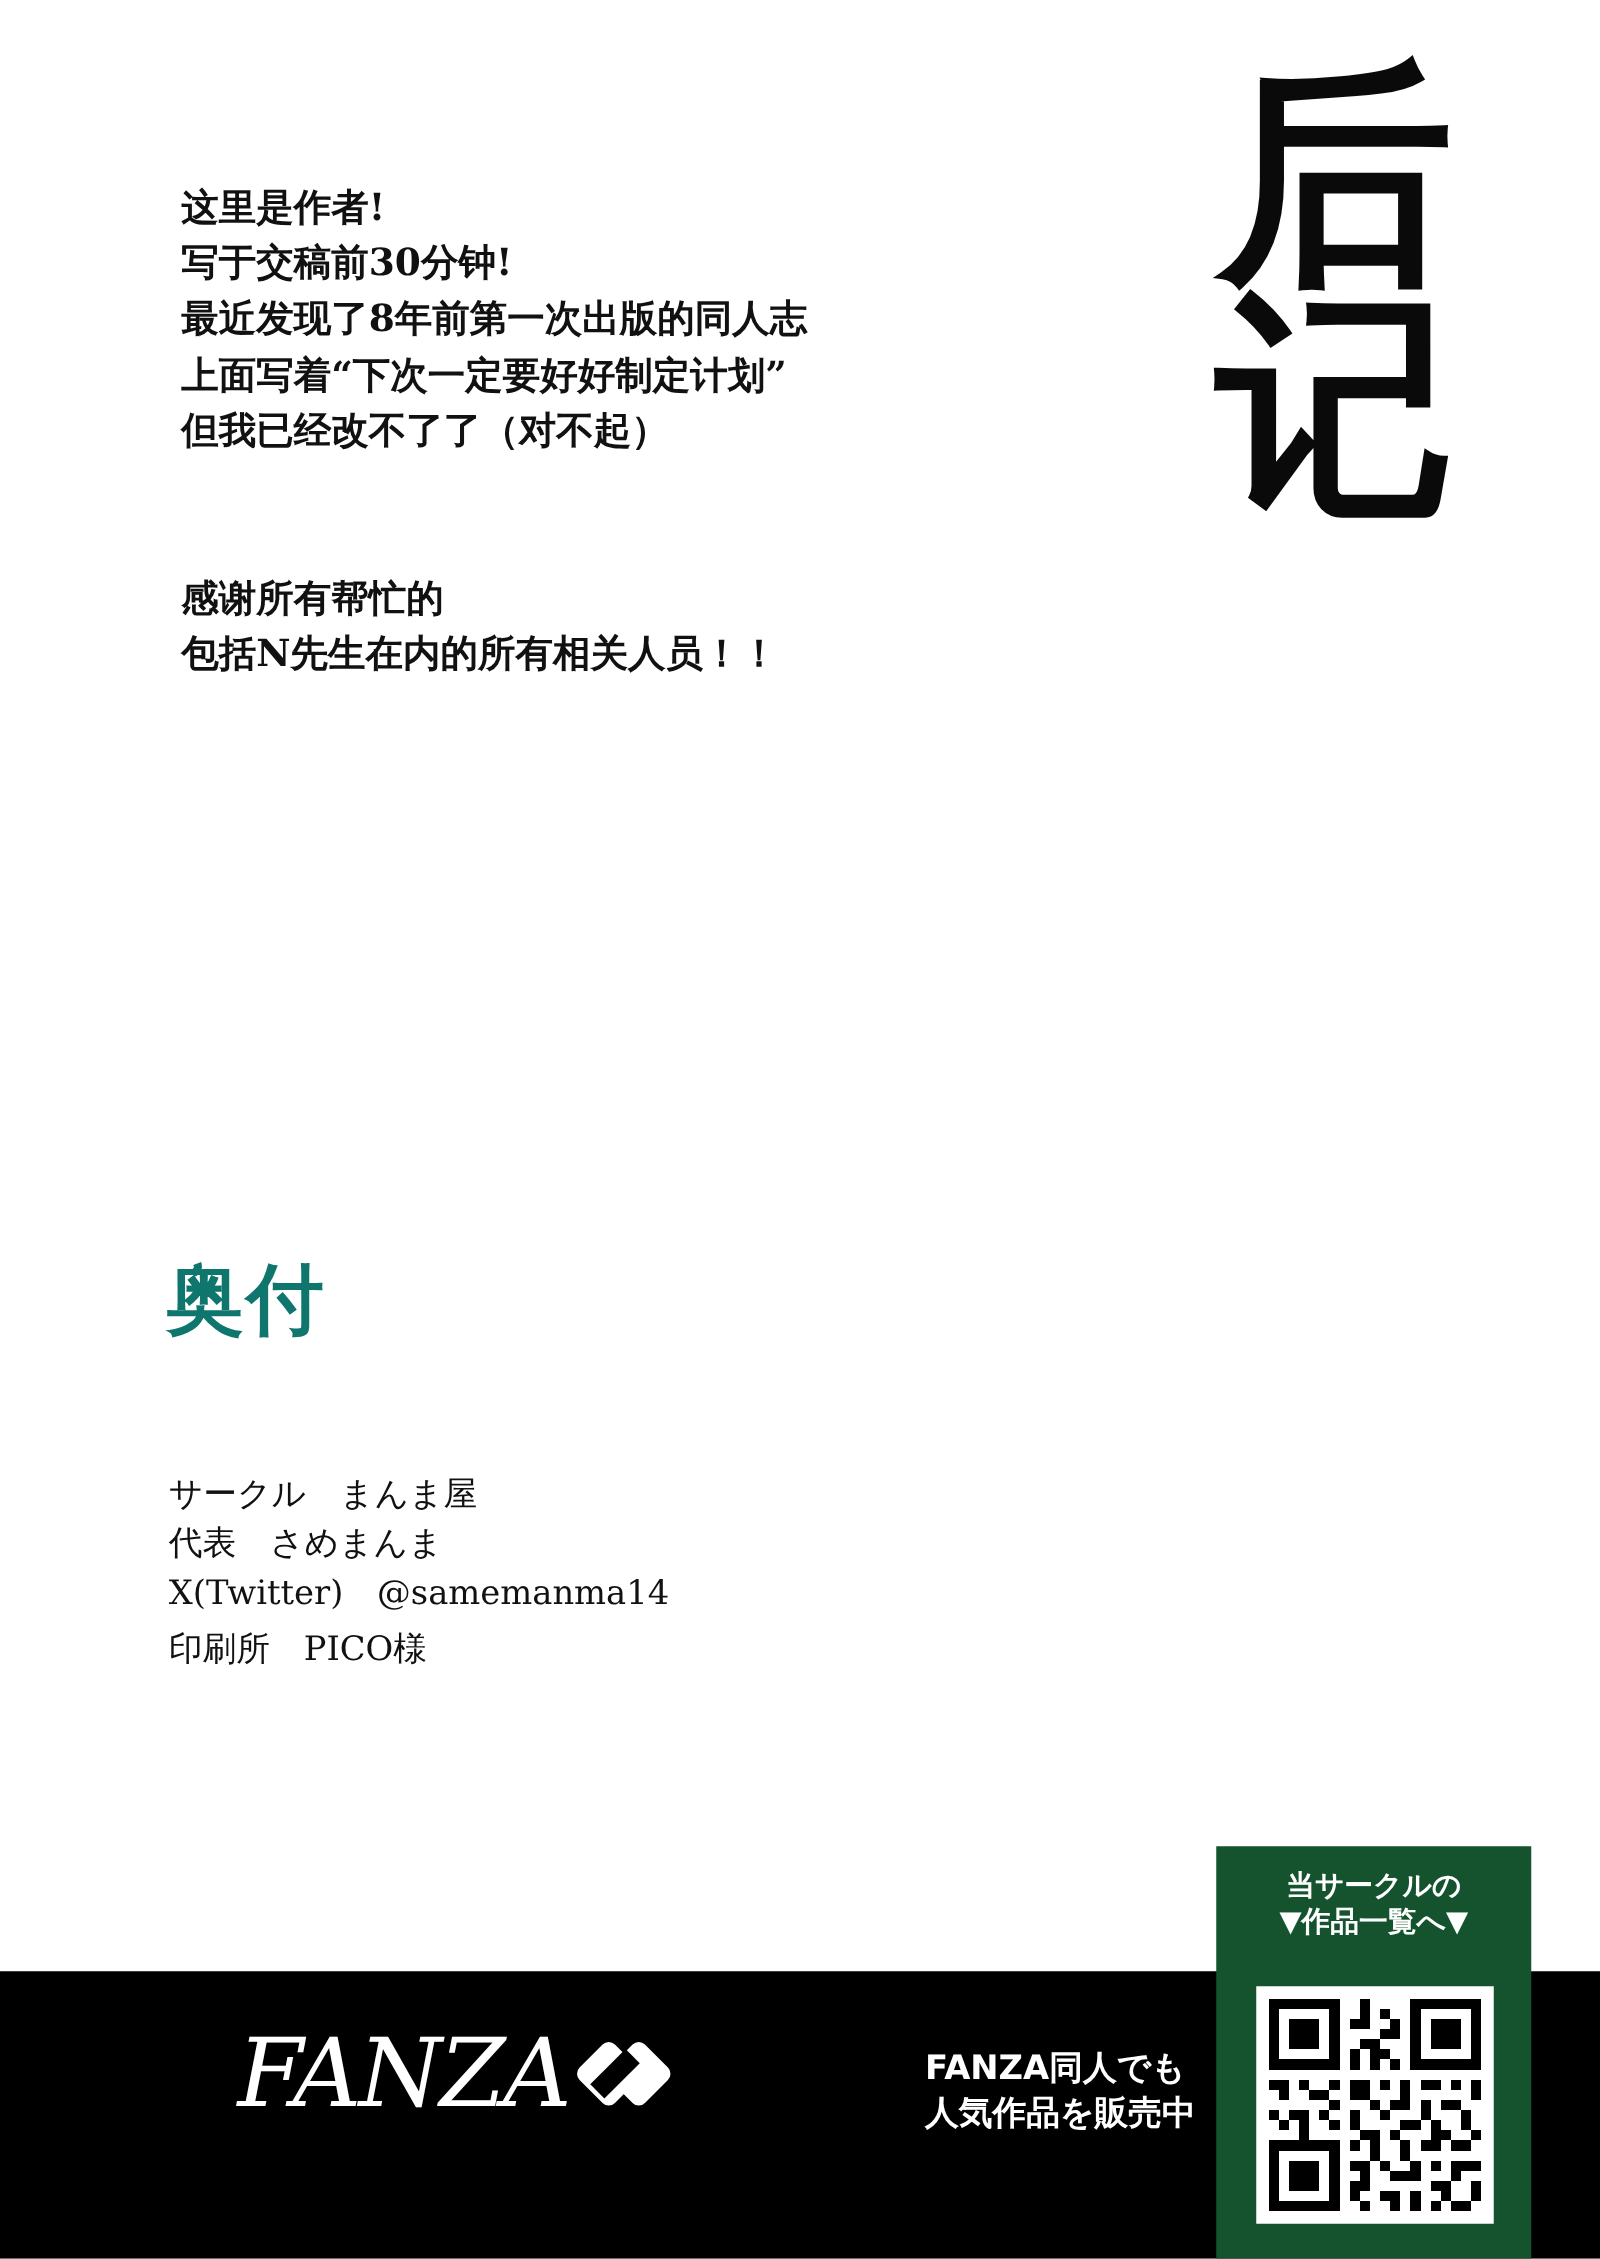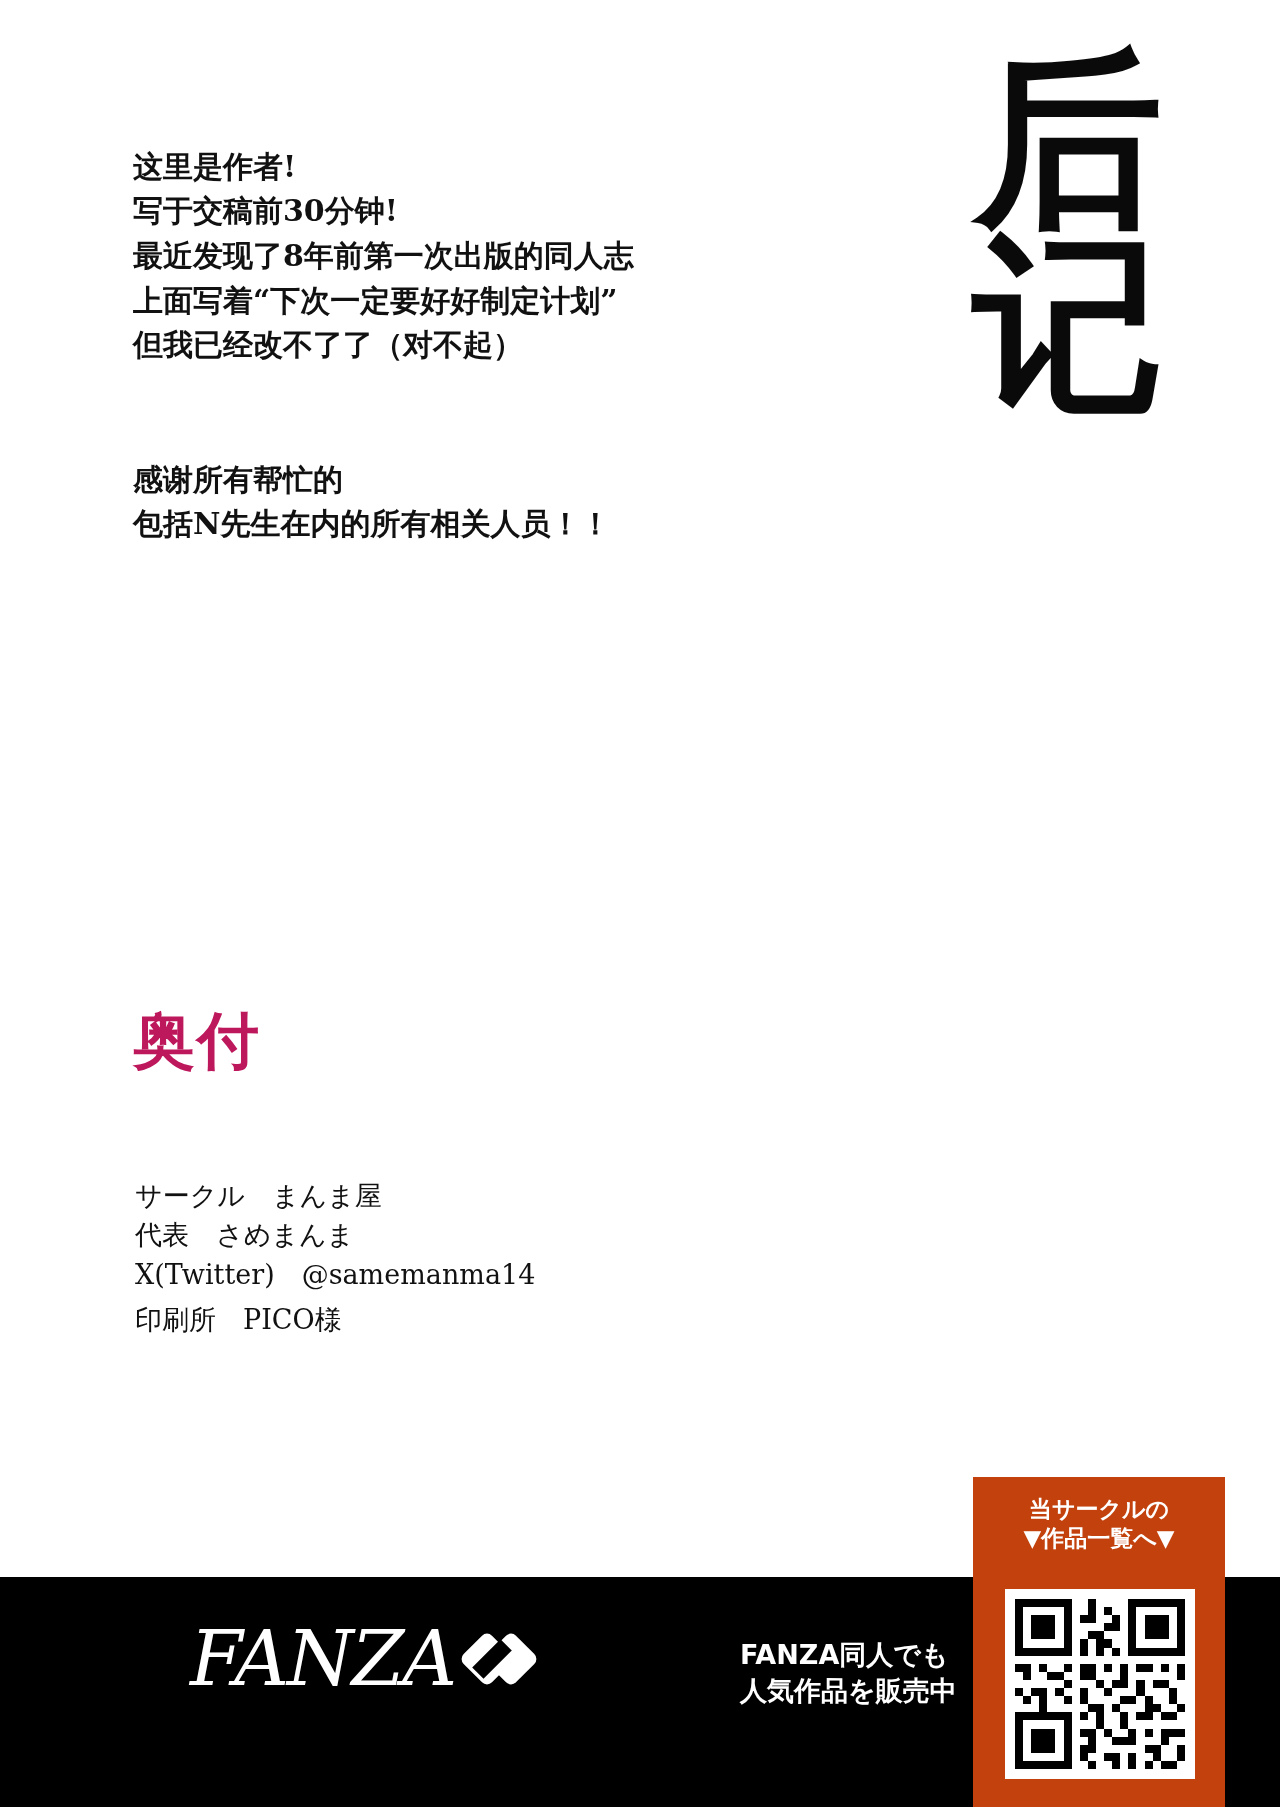--- a/index.html
+++ b/index.html
@@ -39,33 +39,33 @@
     left: 133px;
     top: 100px;
     width: 760px;
     font-family: "DejaVu Serif", "Liberation Serif", serif;
     font-weight: 700;
     font-size: 30px;
     line-height: 1.49;
     color: #111111;
     white-space: pre-line;
   }
-  .afterword-body .blk { display: block; }
+  .afterword-body .blk { display: block; margin-left: 12px; }
   .afterword-body .gap { height: 30px; }
 
   
   .colophon-title {
     position: absolute;
     left: 133px;
     top: 1010px;
     font-family: Liberation Serif, serif;
     font-weight: 700;
     font-size: 62px;
     line-height: 1;
-    color: #be185d;
+    color: #0f766e;
     letter-spacing: 2px;
   }
   .colophon-block {
     position: absolute;
     left: 135px;
     font-family: "DejaVu Serif", "Liberation Serif", serif;
     font-weight: 400;
     font-size: 27px;
     line-height: 1.46;
     color: #111111;
@@ -83,21 +83,21 @@
     width: 1280px;
     height: 230px;
     background: #000000;
   }
   .banner-qr-panel {
     position: absolute;
     right: 55px;
     bottom: 0;
     width: 252px;
     height: 330px;
-    background: #c2410c;
+    background: #14532d;
   }
   .qr-caption {
     position: absolute;
     left: 0;
     top: 18px;
     width: 252px;
     text-align: center;
     color: #ffffff;
     font-family: "DejaVu Sans", "Liberation Sans", sans-serif;
     font-weight: 700;

